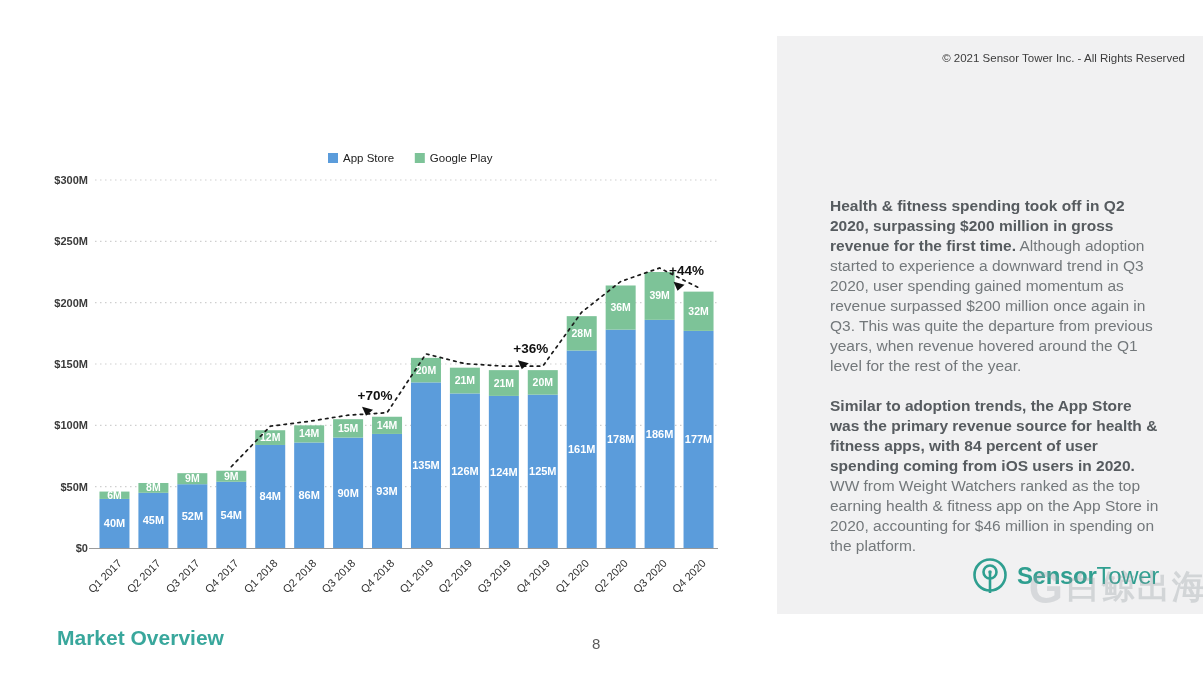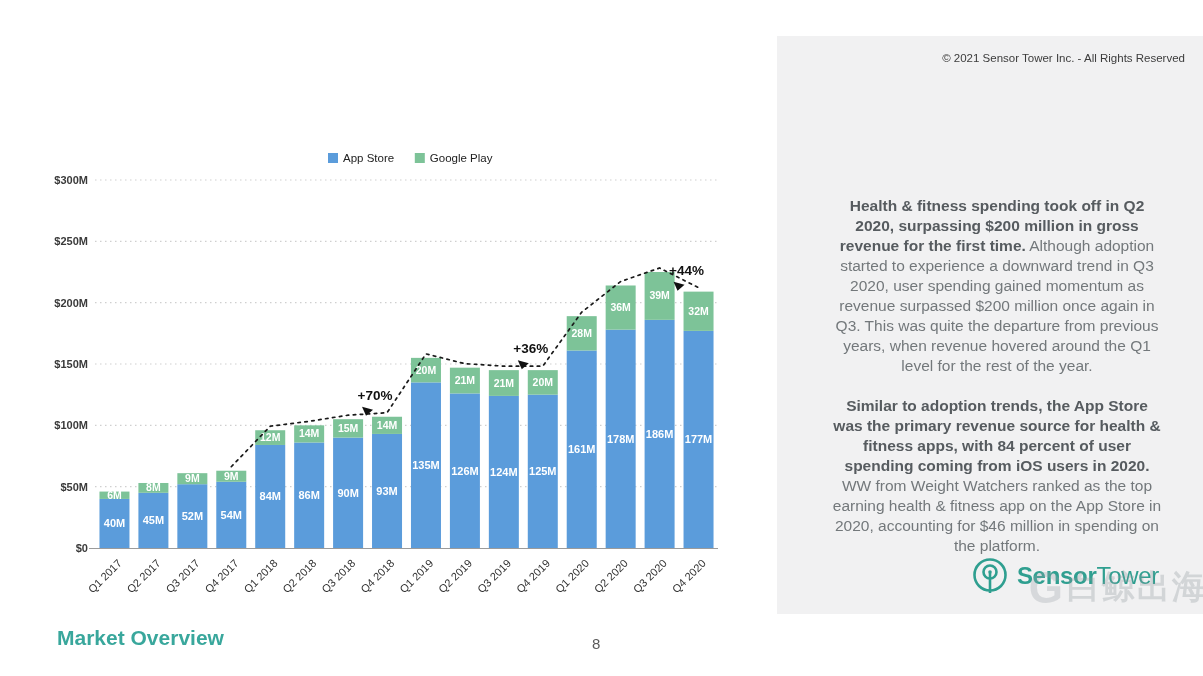--- a/index.html
+++ b/index.html
@@ -10,21 +10,21 @@
          color:#263039;letter-spacing:-.2px;}
   .subtitle{position:absolute;left:57px;top:112px;font-size:15.5px;font-style:italic;
          color:#7b7b7b;}
 
   .chart-wrap{position:absolute;left:40px;top:140px;width:690px;height:470px;}
 
   .panel{position:absolute;left:777px;top:0;width:426px;height:578px;background:#f1f1f2;margin-top:36px;}
   .copyright{position:absolute;top:16px;right:18px;font-size:11.5px;color:#3c3c3c;}
   .panel-text{position:absolute;left:53px;top:160px;width:334px;font-size:15.5px;
          line-height:20px;color:#73787b;}
-  .panel-text p{margin:0 0 20px 0;text-align:center;}
+  .panel-text p{margin:0 0 20px 0;}
   .panel-text strong{color:#565b5f;font-weight:bold;}
 
   .section-label{position:absolute;left:57px;top:626px;font-size:21px;color:#39a79c;font-weight:bold;}
   .page-number{position:absolute;left:592px;top:635px;font-size:15px;color:#5a5a5a;}
 
   .logo{position:absolute;right:44px;bottom:18px;display:flex;align-items:center;
         gap:7px;z-index:2;}
   .logo .brand{font-size:24px;color:#2f9f90;letter-spacing:-.3px;}
   .logo .brand .b{font-weight:bold;}
 

